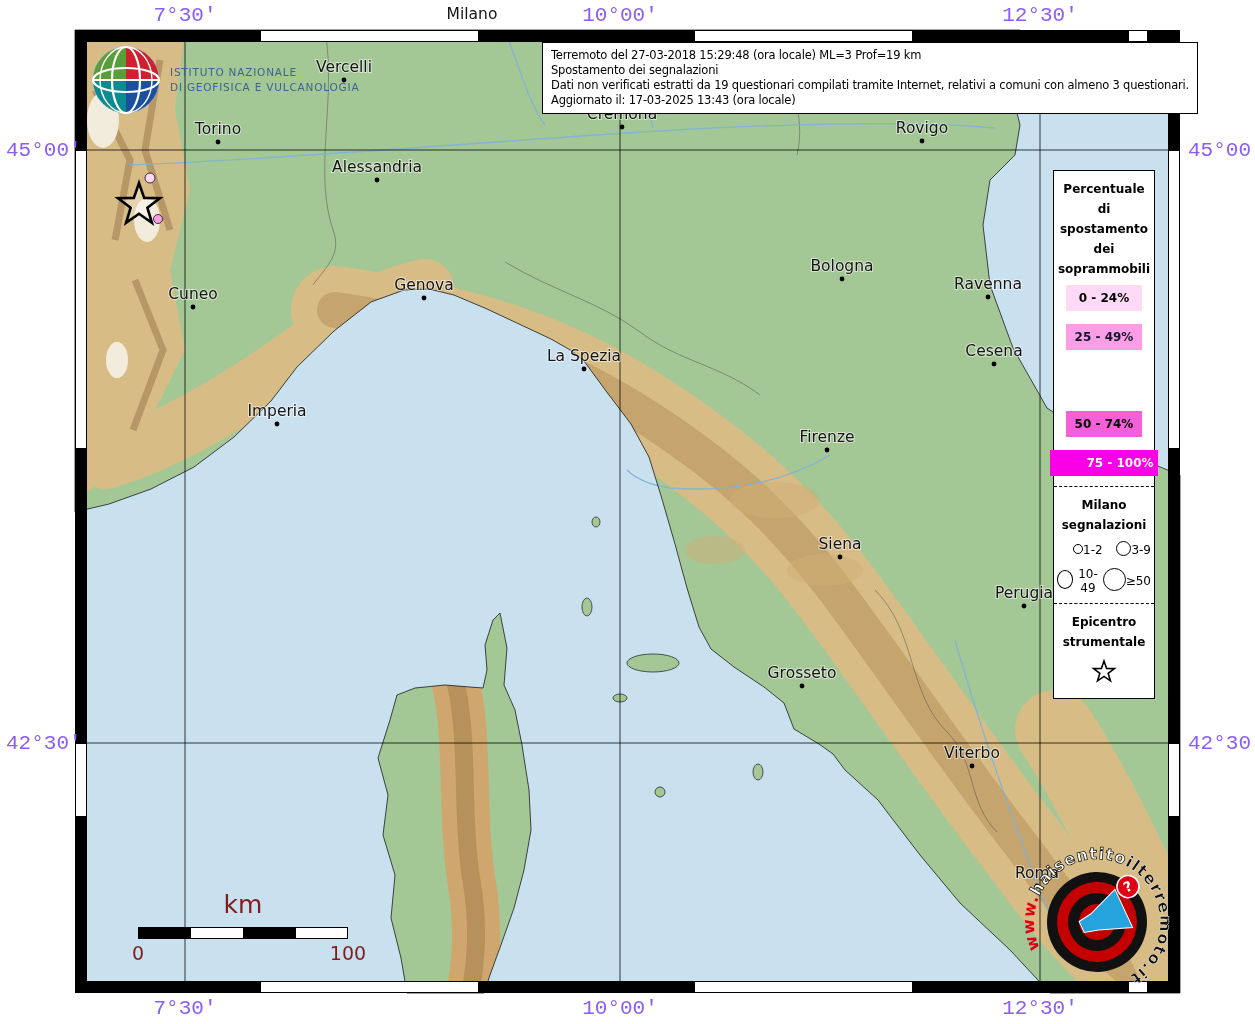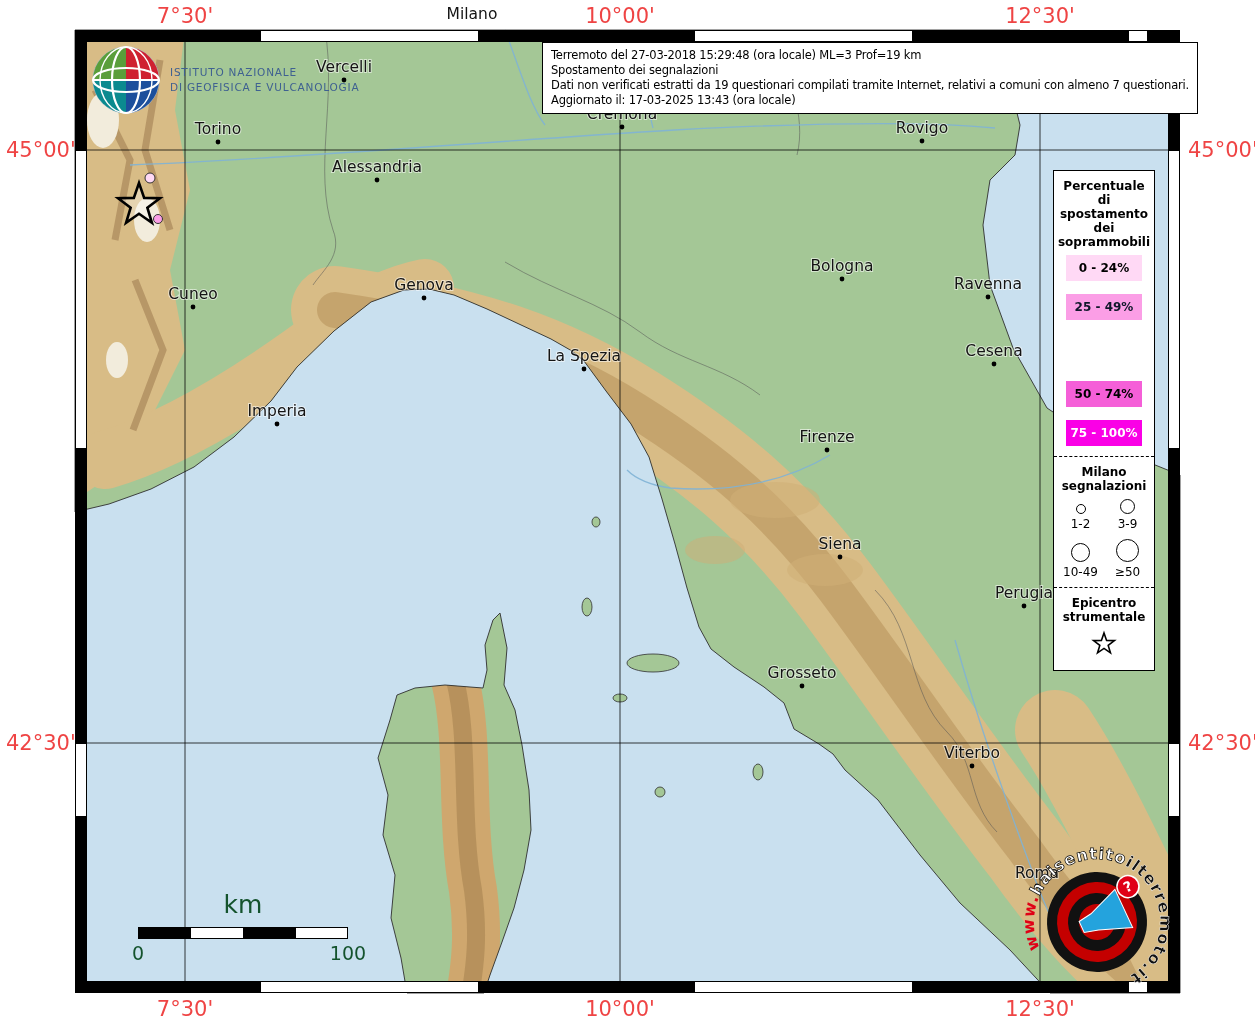--- a/index.html
+++ b/index.html
@@ -21,42 +21,42 @@
   .frame-top{left:75px;top:30px;width:1105px;height:12px;
      background:repeating-linear-gradient(90deg,#000 0 217px,#fff 217px 434px);background-position:-32px 0;}
   .frame-bottom{left:75px;top:981px;width:1105px;height:12px;
      background:repeating-linear-gradient(90deg,#000 0 217px,#fff 217px 434px);background-position:-32px 0;}
   .frame-left{left:75px;top:30px;width:12px;height:963px;
      background:repeating-linear-gradient(180deg,#000 0 296px,#fff 296px 593px);background-position:0 -176px;}
   .frame-right{left:1168px;top:30px;width:12px;height:963px;
      background:repeating-linear-gradient(180deg,#000 0 296px,#fff 296px 593px);background-position:0 -176px;}
   .frame-corner{position:absolute;width:12px;height:12px;background:#000;z-index:6;}
   
-  .tick{position:absolute;font-size:21px;color:#ef4444;z-index:7;white-space:nowrap;}
+  .tick{position:absolute;font-size:21px;color:#8b5cf6;z-index:7;white-space:nowrap;font-family:Liberation Mono, monospace;}
   .tick-top,.tick-bottom{transform:translateX(-50%);}
   .tick-left{transform:translateY(-50%);width:60px;text-align:right;}
   .tick-right{transform:translateY(-50%);}
   
   #info-box{position:absolute;left:542px;top:42px;z-index:10;background:#fff;border:1px solid #000;
             padding:5px 8px;font-size:11.5px;line-height:15px;white-space:nowrap;color:#000;letter-spacing:-0.2px;}
   
   #legend{position:absolute;left:1053px;top:170px;width:102px;z-index:10;background:#fff;
           border:1.5px solid #000;box-sizing:border-box;padding:6px 3px 8px 3px;text-align:center;color:#000;}
-  .lg-title{font-size:12px;font-weight:bold;line-height:14px;margin:2px 0 6px 0;}
+  .lg-title{font-size:12px;font-weight:bold;line-height:20px;margin:2px 0 6px 0;}
   #legend-classes{display:flex;flex-direction:column;align-items:center;gap:13px;margin:6px 0 10px 0;}
   .swatch{width:76px;height:26px;display:flex;align-items:center;justify-content:center;
           font-size:12px;font-weight:bold;}
   .lg-divider{border-top:1px dashed #000;margin:8px -3px;}
   #legend-signals{display:grid;grid-template-columns:1fr 1fr;row-gap:8px;margin:4px 0 2px 0;}
-  .sig-cell{display:flex;flex-direction:column;align-items:center;justify-content:flex-end;}
+  .sig-cell{display:flex;flex-direction:row;align-items:center;justify-content:flex-end;}
   .sig-circle{background:#fff;border:1.5px solid #000;border-radius:50%;margin-bottom:3px;}
   .sig-label{font-size:12px;}
   .lg-star{margin-top:4px;}
   
-  #scalebar{position:absolute;left:138px;top:890px;width:210px;z-index:9;color:#14532d;}
+  #scalebar{position:absolute;left:138px;top:890px;width:210px;z-index:9;color:#7f1d1d;}
   .sb-unit{text-align:center;font-size:25px;margin-bottom:8px;}
   .sb-bar{display:flex;height:10px;border:1px solid #000;background:#fff;}
   .sb-seg{flex:1;}
   .sb-seg + .sb-seg{border-left:1px solid #000;}
   .sb-labels{position:relative;height:24px;font-size:19px;margin-top:3px;}
   .sb-zero{position:absolute;left:0;transform:translateX(-50%);}
   .sb-end{position:absolute;right:0;transform:translateX(50%);}
   
   #ingv-logo{position:absolute;left:90px;top:44px;z-index:10;}
   .ingv-t{font-size:10.5px;fill:#3f6191;letter-spacing:0.8px;font-family:"DejaVu Sans",sans-serif;}
@@ -194,31 +194,31 @@
   <div class="frame frame-left"></div>
   <div class="frame frame-right"></div>
   <div class="frame-corner" style="left:75px;top:30px"></div>
   <div class="frame-corner" style="left:1168px;top:30px"></div>
   <div class="frame-corner" style="left:75px;top:981px"></div>
   <div class="frame-corner" style="left:1168px;top:981px"></div>
 
   <div id="info-box">
     <div>Terremoto del 27-03-2018 15:29:48 (ora locale) ML=3 Prof=19 km</div>
     <div>Spostamento dei segnalazioni</div>
-    <div>Dati non verificati estratti da 19 questionari compilati tramite Internet, relativi a comuni con almeno 7 questionari.</div>
+    <div>Dati non verificati estratti da 19 questionari compilati tramite Internet, relativi a comuni con almeno 3 questionari.</div>
     <div>Aggiornato il: 17-03-2025 13:43 (ora locale)</div>
   </div>
 
   <div id="legend">
     <div class="lg-title">Percentuale di spostamento dei soprammobili</div>
     <div id="legend-classes">
         <div class="swatch" style="background: rgb(255, 217, 245); color: rgb(0, 0, 0);">0 - 24%</div>
         <div class="swatch" style="background: rgb(251, 158, 230); color: #0f172a;">25 - 49%</div>
         <div class="swatch" style="background: rgb(245, 95, 216); color: rgb(0, 0, 0); margin-top: 48px;">50 - 74%</div>
-        <div class="swatch" style="background: rgb(250, 0, 230); color: rgb(255, 255, 255);">75 - 100%</div>
+        <div class="swatch" style="background: rgb(250, 0, 230); color: rgb(255, 255, 255); padding-left: 32px;">75 - 100%</div>
       </div>
     <div class="lg-divider"></div>
     <div class="lg-title">Milano segnalazioni</div>
     <div id="legend-signals">
         <div class="sig-cell">
           <div class="sig-circle" style="width: 8px; height: 8px;"></div>
           <div class="sig-label">1-2</div>
         </div>
         <div class="sig-cell">
           <div class="sig-circle" style="width: 13px; height: 13px;"></div>

